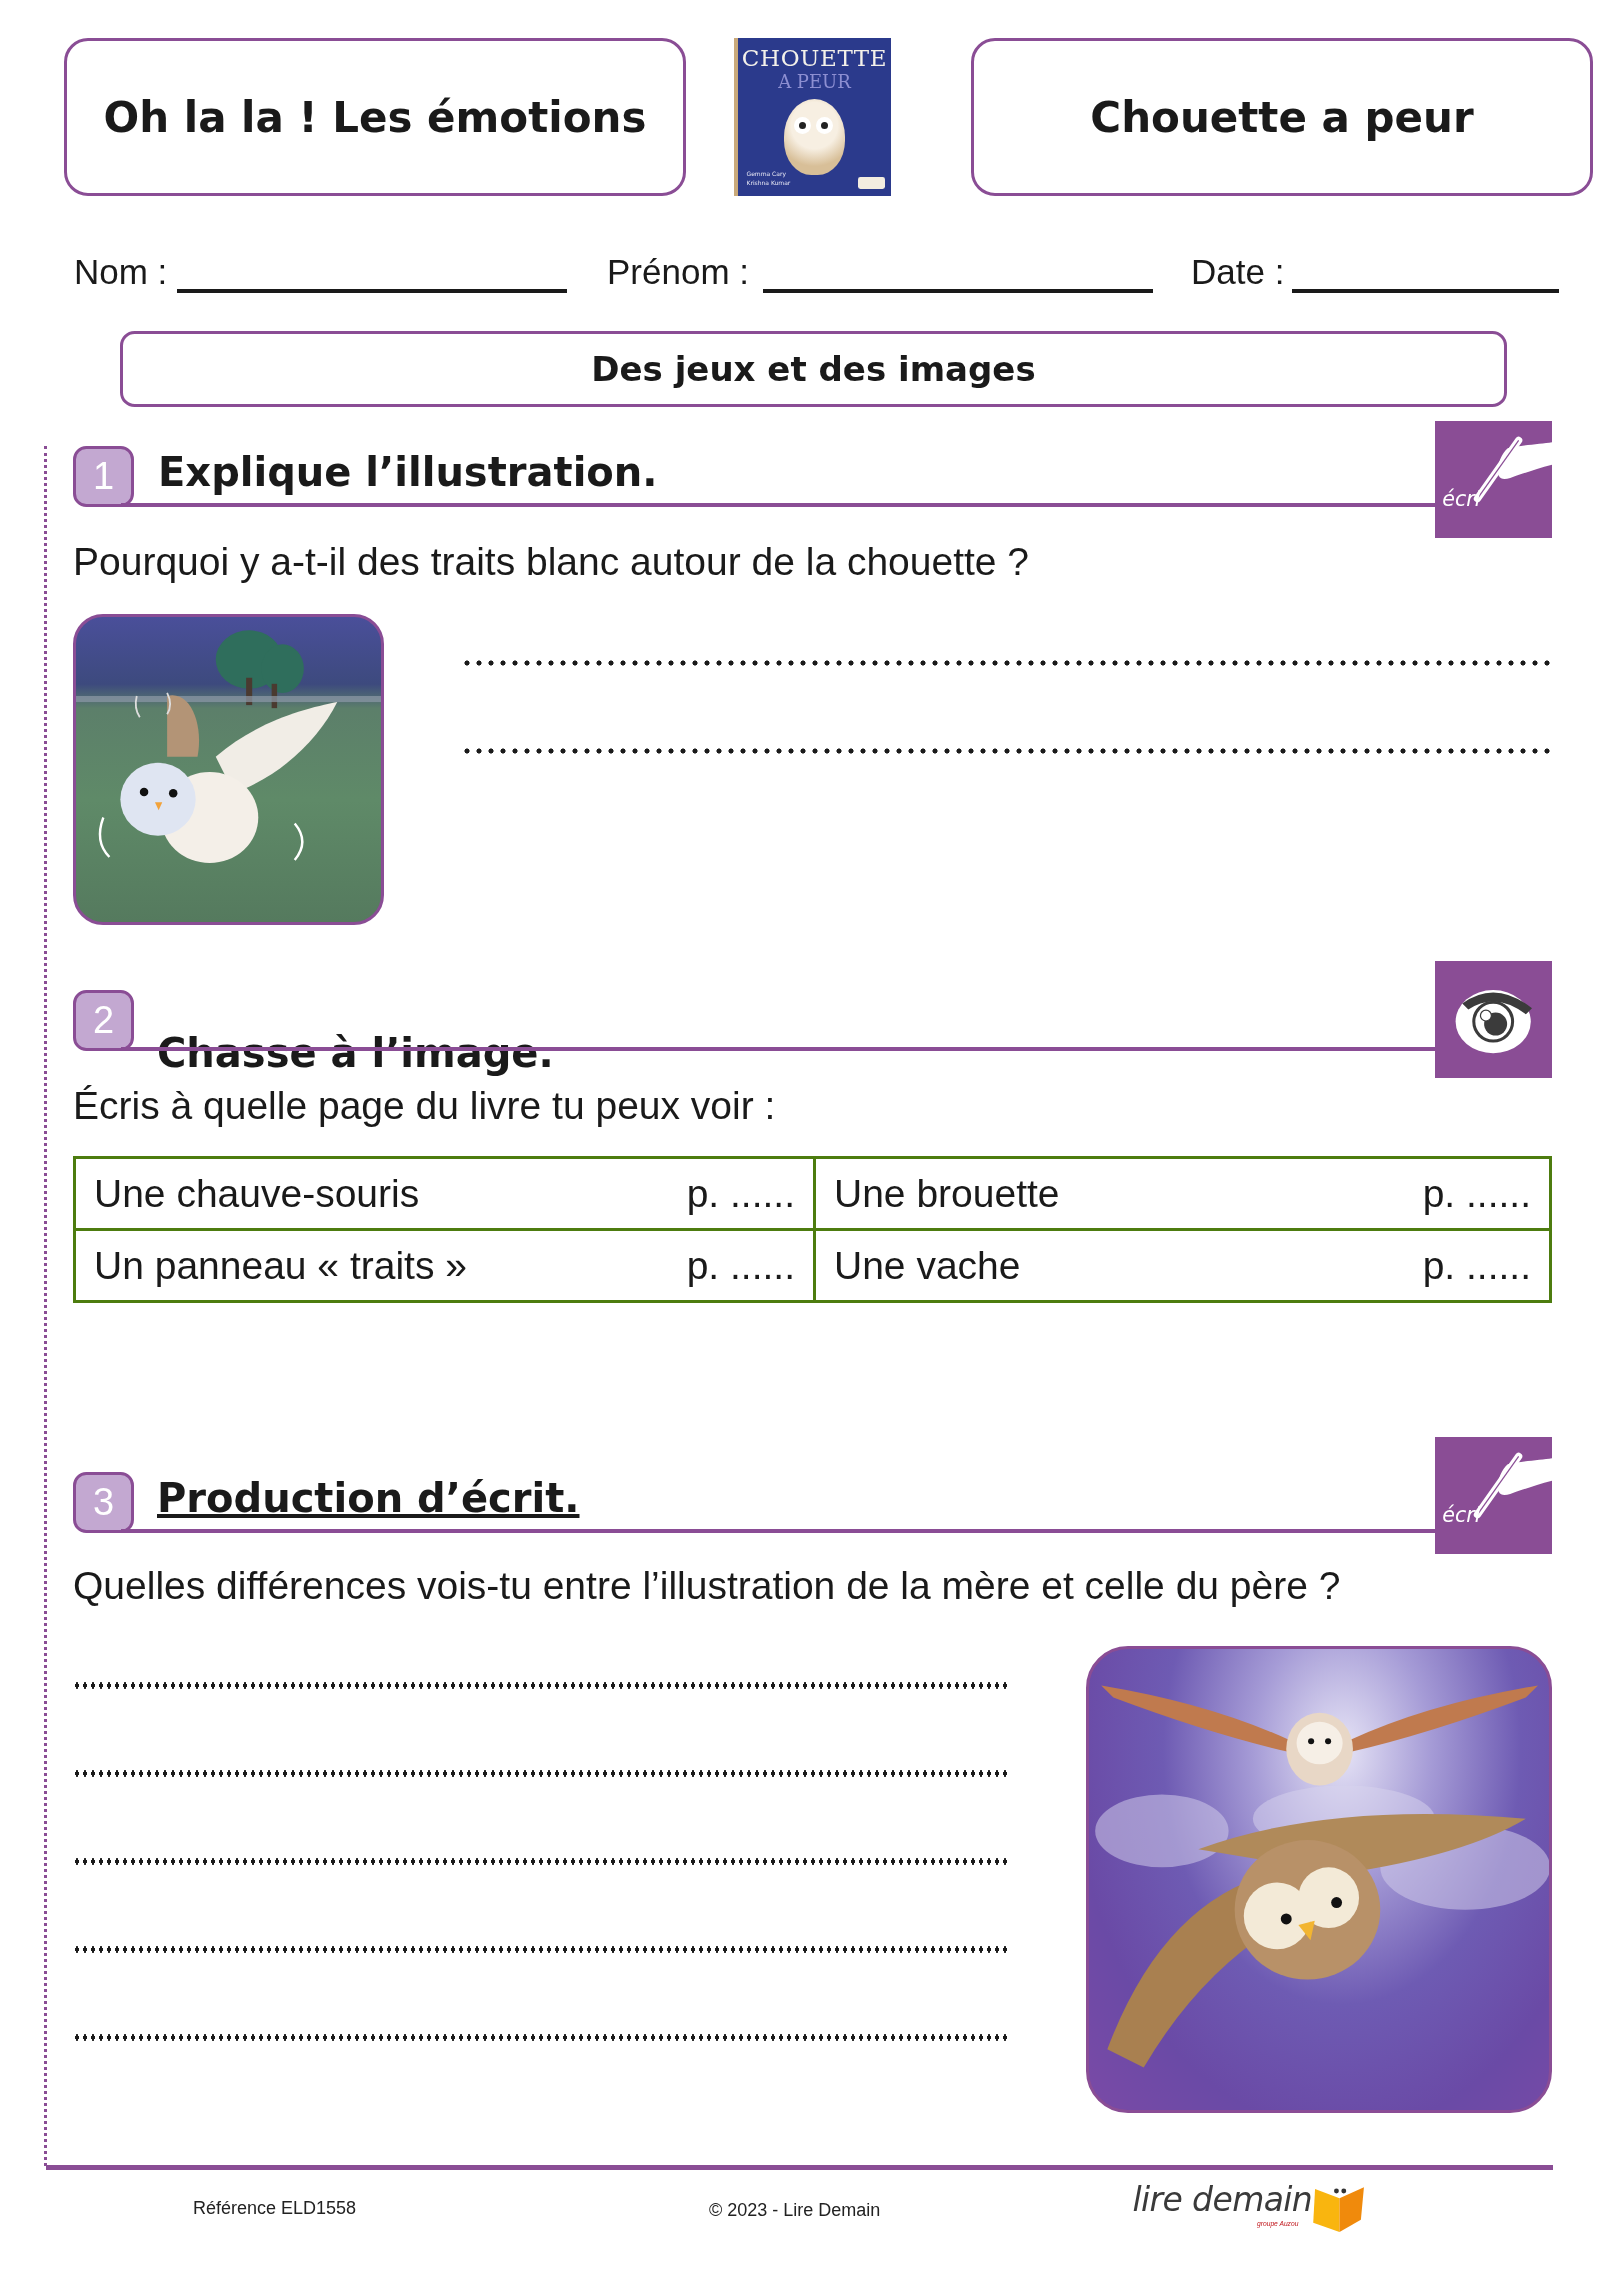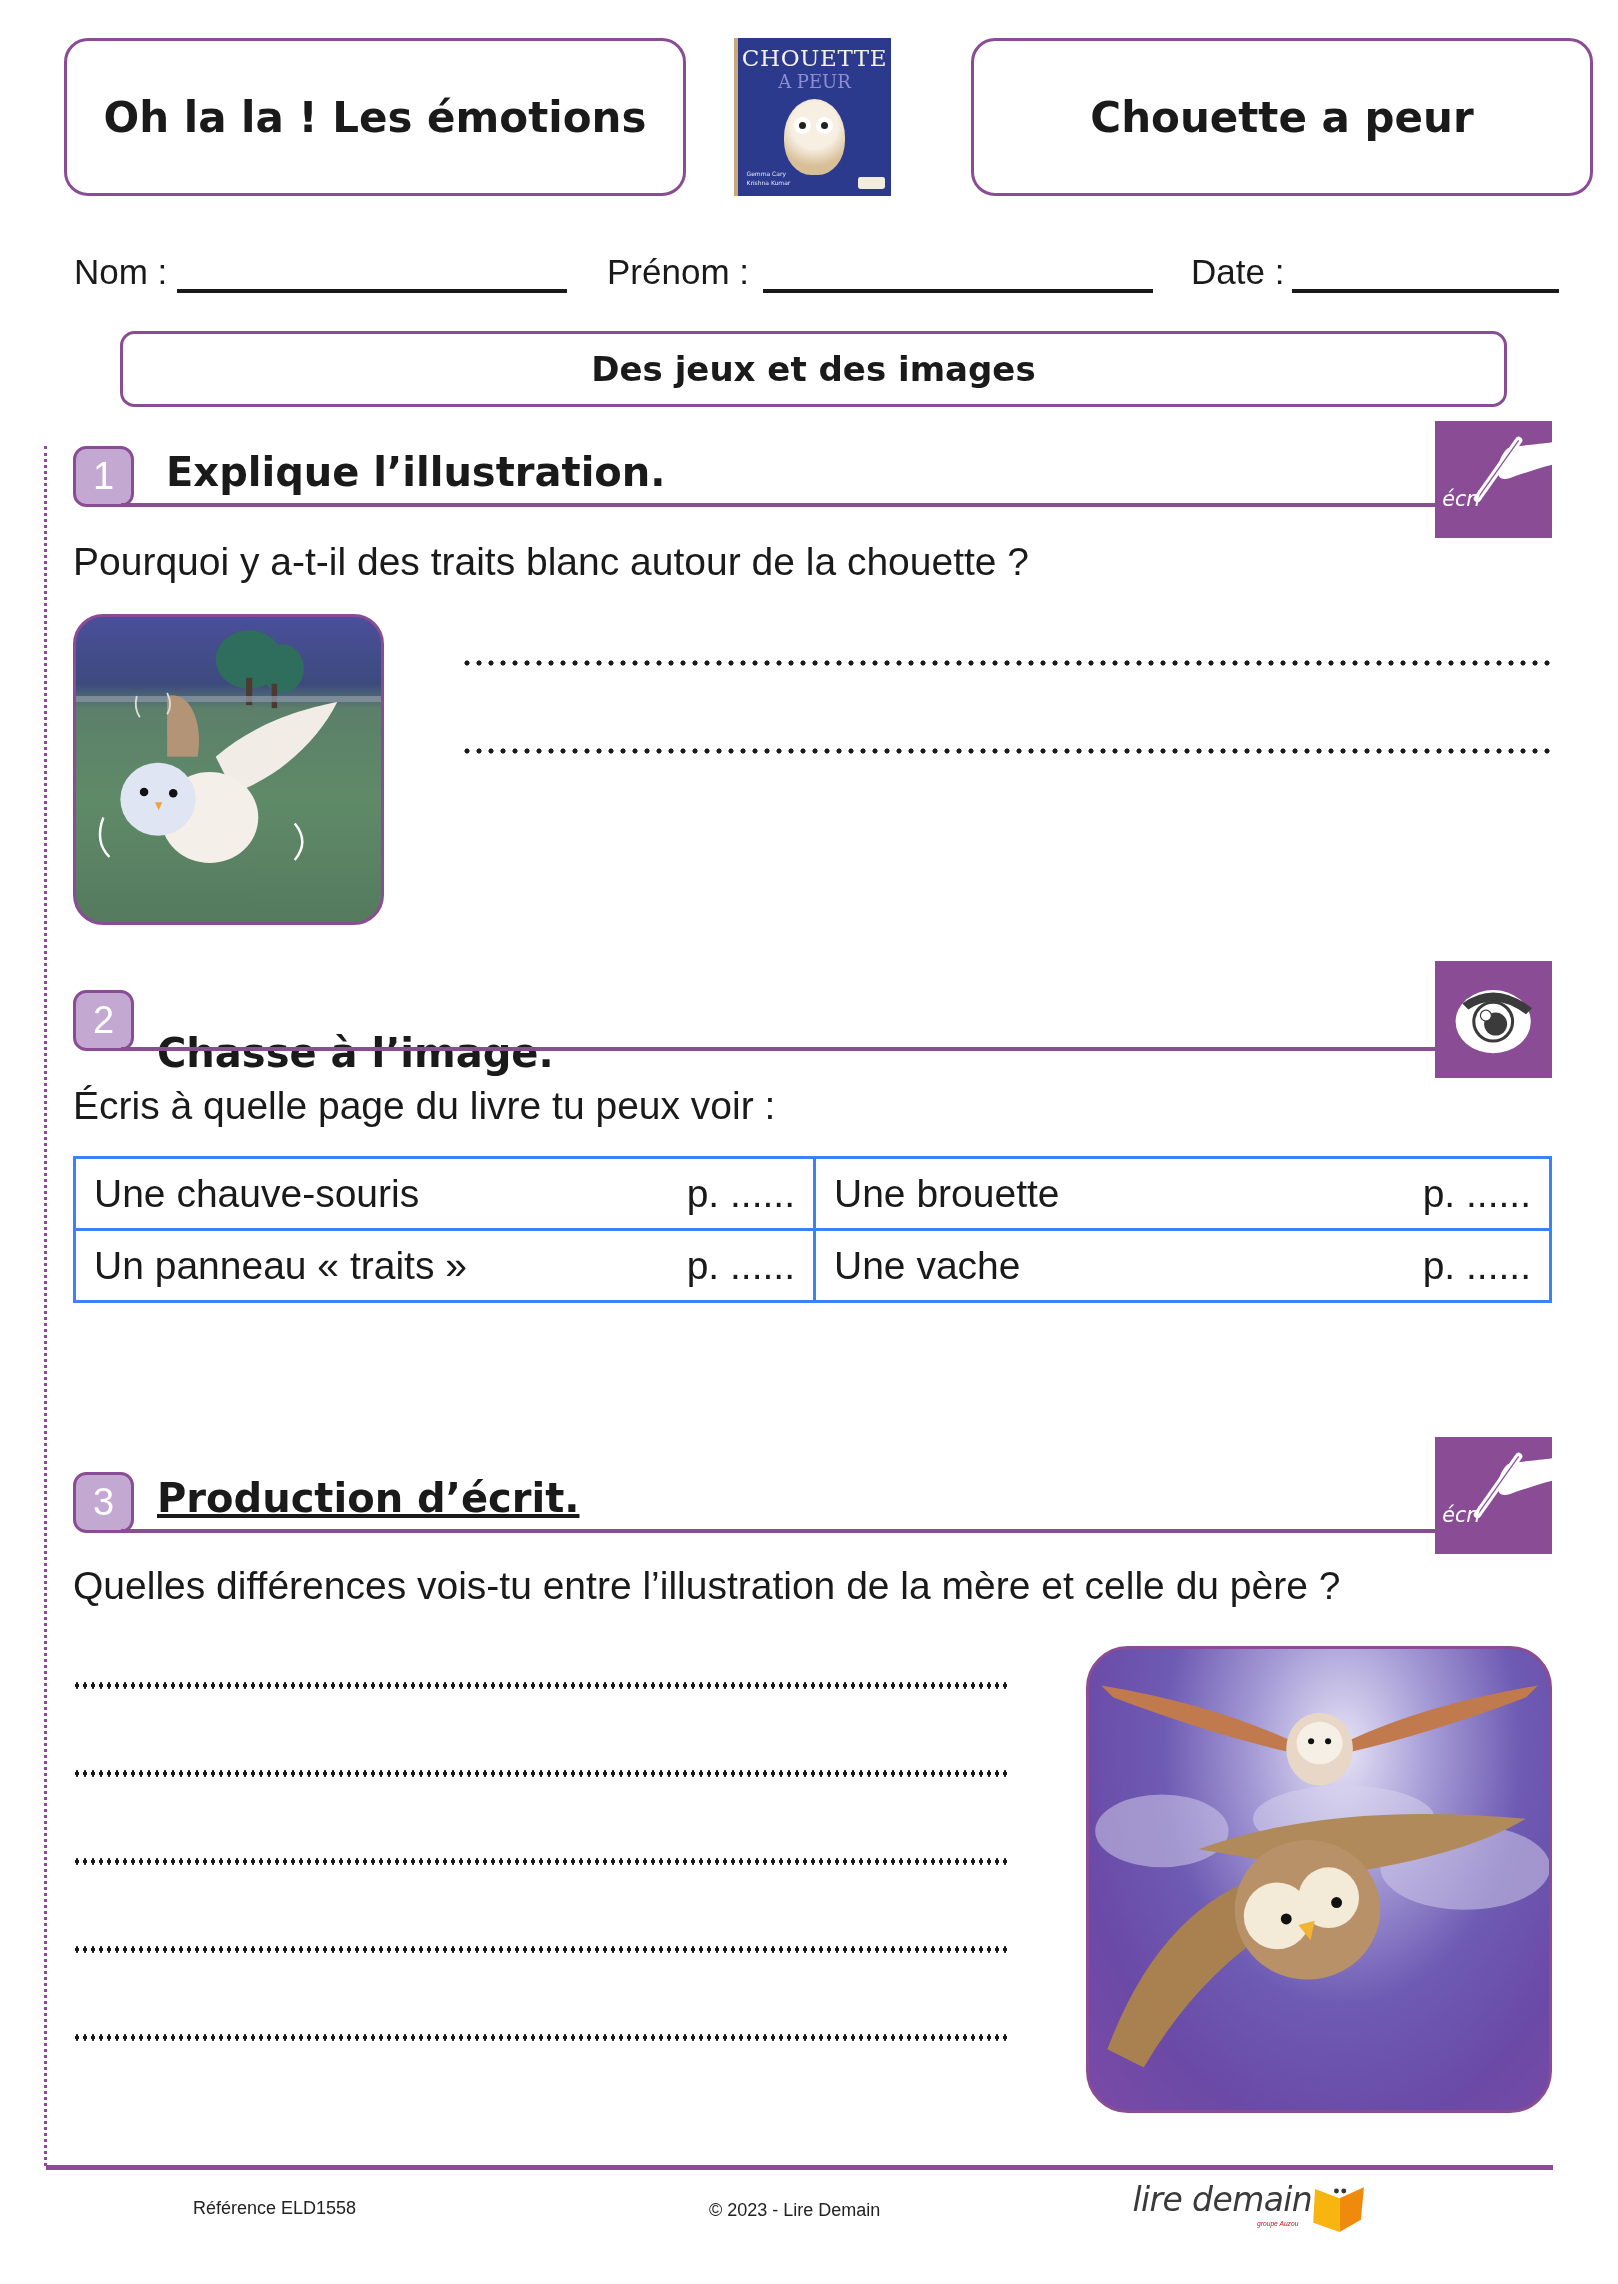--- a/index.html
+++ b/index.html
@@ -32,21 +32,21 @@
                font-family: "Liberation Sans", sans-serif; }
   .sec-title { font-weight: bold; font-size: 40px; }
   .sec-rule { height: 4.2px; background: #8a4d95; }
   .icon-box { background: #8a4d95; }
   .question { font-family: "Liberation Sans", sans-serif; font-size: 39px; color: #1a1a1a; }
   .dots { height: 6px; background-image: radial-gradient(circle, #1a1a1a 2.4px, transparent 2.7px);
           background-size: 12px 6px; background-repeat: repeat-x; }
   .dots-tight { height: 7.3px; background-image: radial-gradient(ellipse 1.8px 3.6px, #1a1a1a 90%, transparent 100%);
                 background-size: 8px 7.3px; background-repeat: repeat-x; }
   table.hunt { border-collapse: collapse; font-family: "Liberation Sans", sans-serif; font-size: 39px; }
-  table.hunt td { border: 3px solid #3b82f6; height: 72px; padding: 0 18px; box-sizing: border-box; }
+  table.hunt td { border: 3px solid #4d7c0f; height: 72px; padding: 0 18px; box-sizing: border-box; }
   table.hunt td .cell { display: flex; justify-content: space-between; align-items: center; }
   .illus { border: 3px solid #8a4d95; border-radius: 36px; box-sizing: border-box; overflow: hidden; }
   .footer-txt { font-family: "Liberation Sans", sans-serif; font-size: 18px; color: #222; }
   .logo-txt { font-family: "DejaVu Sans", sans-serif; font-style: italic; font-size: 33px; color: #3a3a3a; letter-spacing: -0.6px; }
 </style>
 </head>
 <body>
 
 <div class="abs purple-border hdr-box" style="left:64px; top:38px; width:622px; height:158px;">
   <span>Oh la la ! Les émotions</span>
@@ -80,21 +80,21 @@
 
 <div class="abs purple-border banner" style="left:120px; top:331px; width:1387px; height:76px;">
   <span>Des jeux et des images</span>
 </div>
 
 <div class="abs dashed-v" style="left:44px; top:446px; height:1720px;"></div>
 
 <div class="abs badge-num" style="left:73px; top:446px;">
   <span>1</span>
 </div>
-<div class="abs sec-title" style="left:166px; top:449px;">Explique l’illustration.</div>
+<div class="abs sec-title" style="left:158px; top:449px;">Explique l’illustration.</div>
 <div class="abs sec-rule" style="left:121px; top:503px; width:1317px;"></div>
 <div class="abs icon-box" style="left:1435px; top:421px; width:117px; height:117px;">
   <svg width="117" height="117" viewBox="0 0 193 193">
     <path d="M120 45 C140 40 175 38 193 35 L193 72 C170 78 150 85 135 90 C122 95 110 100 105 90 C100 80 108 55 120 45 Z" fill="#fff"></path>
     <line x1="138" y1="32" x2="70" y2="128" stroke="#fff" stroke-width="12" stroke-linecap="round"></line>
     <line x1="138" y1="32" x2="70" y2="128" stroke="#8a4d95" stroke-width="2"></line>
     <text x="12" y="140" fill="#fff" font-size="34" font-family="DejaVu Sans, sans-serif" font-style="italic">écri</text>
   </svg>
 </div>
 

